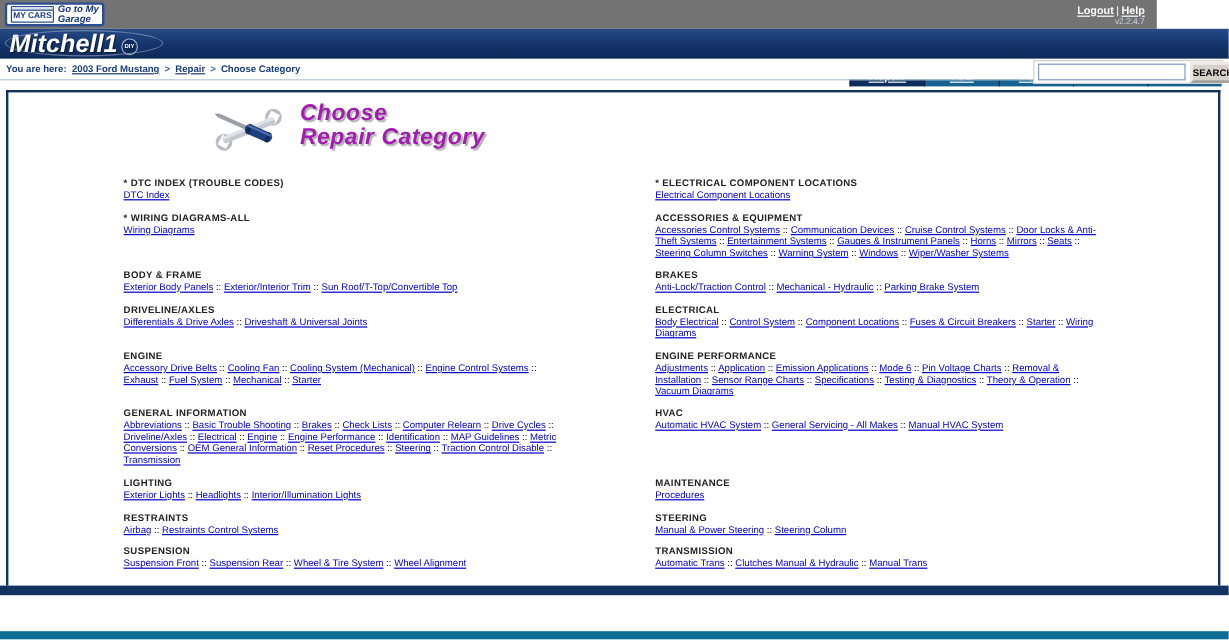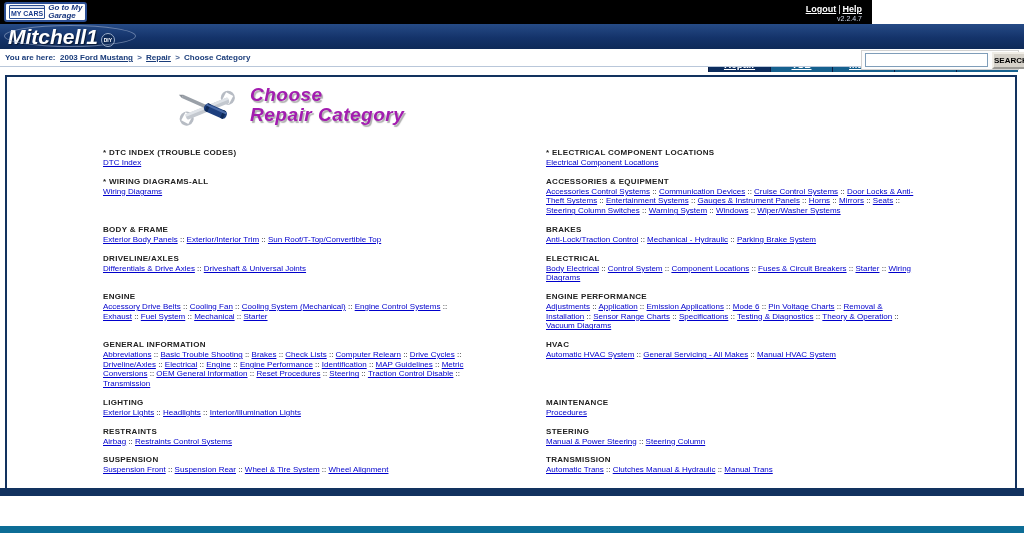--- a/index.html
+++ b/index.html
@@ -1,21 +1,21 @@
 <!DOCTYPE html>
 <html><head>
 <meta charset="utf-8">
 <style>
   * { margin:0; padding:0; box-sizing:border-box; }
   html,body { width:1024px; height:533px; }
   body { position:relative; background:#fff; font-family:"Liberation Sans", sans-serif; overflow:hidden; }
   a { cursor:pointer; }
 
   
-  .topbar { position:absolute; top:0; left:0; width:872px; height:24px; background:#000000; }
+  .topbar { position:absolute; top:0; left:0; width:964px; height:24px; background:#737373; }
   .mycars-btn { position:absolute; top:2px; left:4px; height:20px; background:#fff; border:2px solid #2c4f94; border-radius:3px; display:flex; align-items:center; padding:0 3px; gap:3px; cursor:pointer; }
   .plate { border:1px solid #2c4f94; border-radius:1px; font-size:7px; font-weight:bold; color:#1a3c8c; padding:0 1px; line-height:8px; text-align:center; }
   .plate .plate-top { display:block; height:3px; background:#d8e0f0; border-bottom:1px solid #2c4f94; margin:0 -1px 1px; }
   .go-garage { font-size:8px; font-style:italic; font-weight:bold; color:#16357e; line-height:8px; white-space:pre-line; }
   .logout-help { position:absolute; top:4px; right:10px; text-align:right; font-size:9px; font-weight:bold; color:#fff; }
   .logout-help a { color:#fff; text-decoration:underline; }
   .logout-help .sep { font-weight:normal; padding:0 2px; }
   .version { font-size:7px; font-weight:normal; color:#cdd6e8; margin-top:1px; }
 
   

